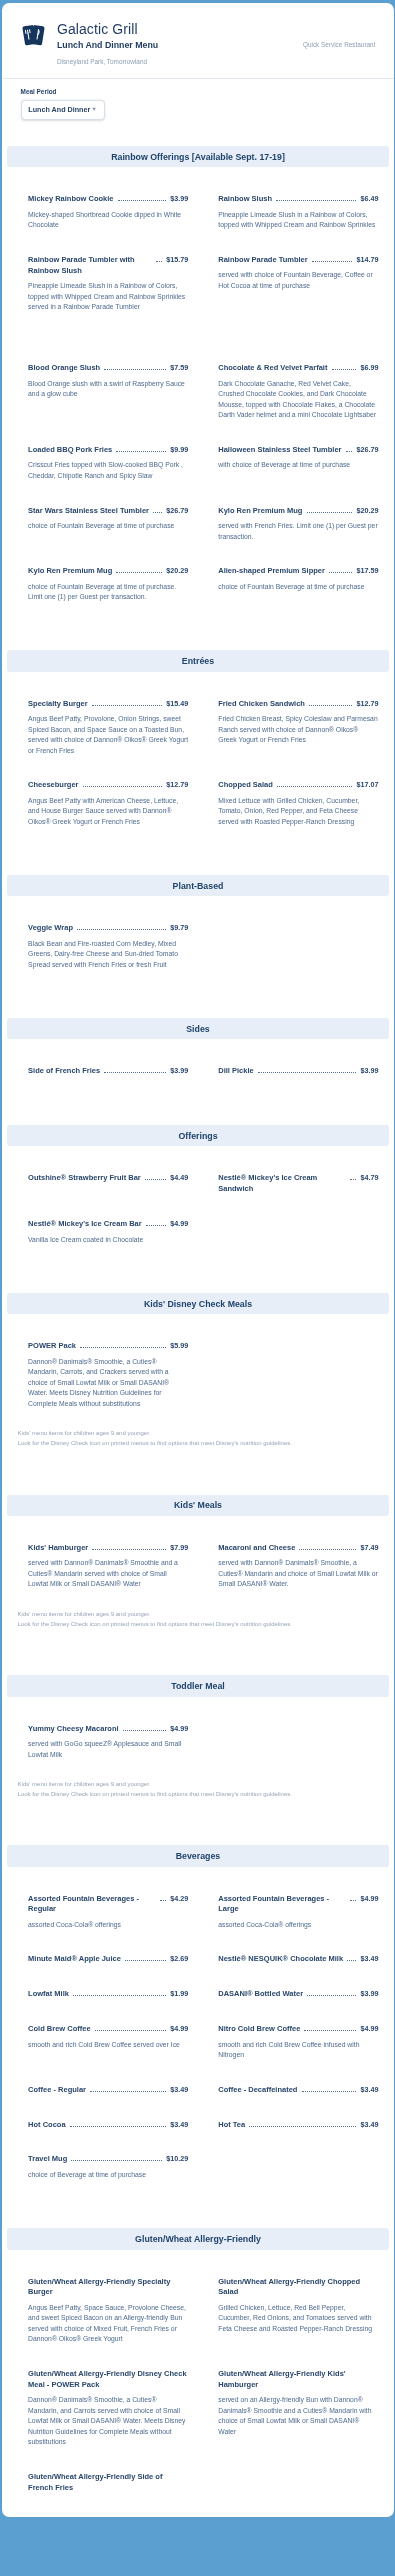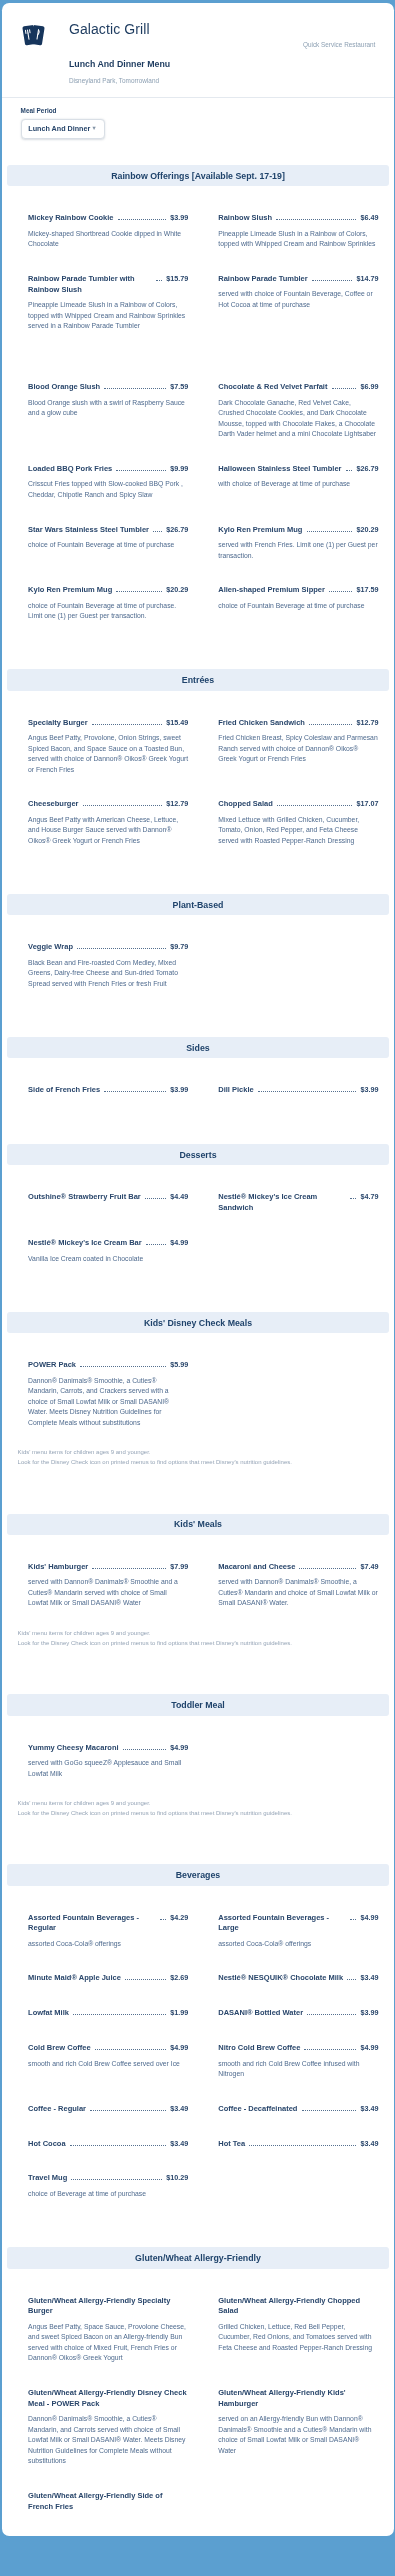--- a/index.html
+++ b/index.html
@@ -5,25 +5,25 @@
   html,body{margin:0;padding:0;}
   body{
     background:#5b9fd0;
     font-family:"Liberation Sans", sans-serif;
     -webkit-font-smoothing:antialiased;
   }
   .page{width:396px;margin:0 auto;background:#5b9fd0;padding:2.6px 2.1px;box-sizing:border-box;}
   .card{background:#ffffff;border-radius:7.2px;overflow:hidden;}
 
   
-  .header{display:flex;align-items:flex-start;padding:18.5px 18.5px 12.4px;position:relative;gap:12px;}
+  .header{display:flex;align-items:flex-start;padding:18.5px 18.5px 12.4px;position:relative;}
   .logo{flex:0 0 auto;margin-top:1px;}
   .htext{margin-left:11.3px;}
   .title{font-size:14px;color:#1d3b5f;font-weight:500;letter-spacing:0.1px;}
-  .subtitle{font-size:8.8px;color:#1d3b5f;font-weight:700;margin-top:22px;}
+  .subtitle{font-size:8.8px;color:#1d3b5f;font-weight:700;margin-top:3px;}
   .location{font-size:6.4px;color:#8da0b3;margin-top:8.2px;}
   .svc{position:absolute;right:18.5px;top:38px;font-size:6.4px;color:#8da0b3;}
   .hdr-divider{border-top:0.5px solid #e4e9ef;}
 
   
   .mealperiod{padding:9.3px 18.5px 2.1px;}
   .mp-label{font-size:6.4px;font-weight:700;color:#27456a;}
   .mp-btn{margin-top:4.6px;display:inline-flex;align-items:center;gap:1px;background:#fff;
     border:0.5px solid #d9dfe6;border-radius:4.1px;padding:4.6px 6.7px;font-family:inherit;
     font-size:7.2px;font-weight:600;color:#27456a;box-shadow:0 0.5px 2.1px rgba(40,60,90,.18);cursor:pointer;}
@@ -287,21 +287,21 @@
       <span class="price">$3.99</span>
     </div>
 
   </div>
 </div>
 
   </section>
 
   <section class="section">
     <div class="section-bar">
-      <span>Desserts</span>
+      <span>Offerings</span>
     </div>
     <div class="items">
   <div class="item">
     <div class="item-row">
       <span class="item-name">Outshine® Strawberry Fruit Bar</span>
       <span class="leader"></span>
       <span class="price">$4.49</span>
     </div>
 
   </div>

